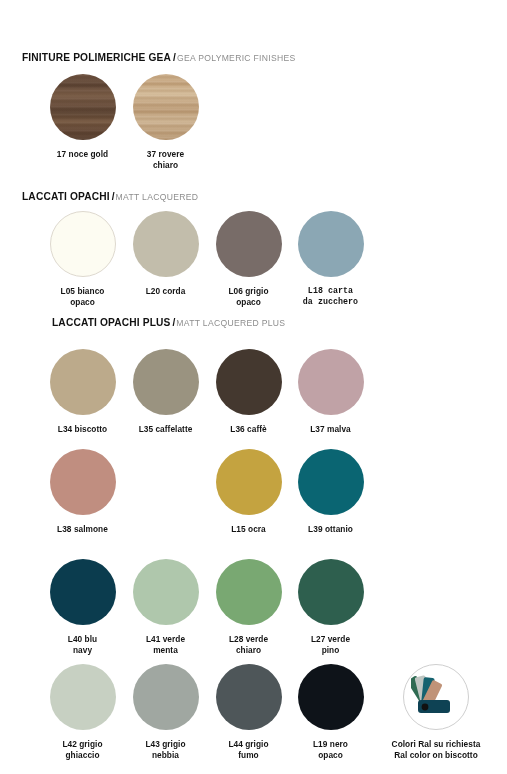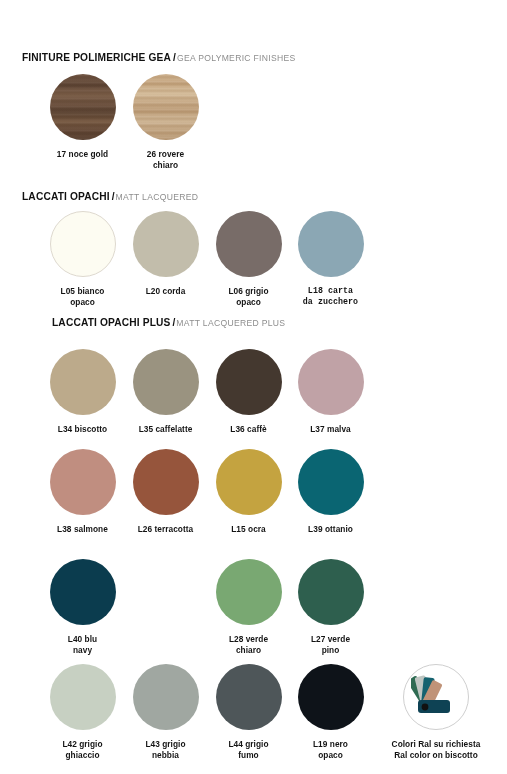--- a/index.html
+++ b/index.html
@@ -120,21 +120,21 @@
     <span class="it">FINITURE POLIMERICHE GEA</span><span class="slash">/</span><span class="en">GEA POLYMERIC FINISHES</span>
   </div>
 
   <div class="row" style="top:66px; height:95px;">
     <div class="cell" style="left:41px;">
       <div class="swatch wood-noce"></div>
       <div class="caption">17 noce gold</div>
     </div>
     <div class="cell" style="left:124px;">
       <div class="swatch wood-rovere"></div>
-      <div class="caption">26 rovere
+      <div class="caption">37 rovere
 chiaro</div>
     </div>
   </div>
 
   <div class="section-head" style="top:179px;">
     <span class="it">LACCATI OPACHI</span><span class="slash">/</span><span class="en">MATT LACQUERED</span>
   </div>
 
   <div class="row" style="top:203px; height:95px;">
     <div class="cell" style="left:41px;">
@@ -179,39 +179,40 @@
       <div class="swatch" style="background:#C0A2A6;"></div>
       <div class="caption">L37 malva</div>
     </div>
   </div>
 
   <div class="row" style="top:441px; height:95px;">
     <div class="cell" style="left:41px;">
       <div class="swatch" style="background:#C08E80;"></div>
       <div class="caption">L38 salmone</div>
     </div>
-    <div class="cell" style="left:124px;">
-      <div class="swatch" style="background:#96553C;"></div>
-      <div class="caption">L26 terracotta</div>
-    </div>
     <div class="cell" style="left:207px;">
       <div class="swatch" style="background:#C4A340;"></div>
       <div class="caption">L15 ocra</div>
     </div>
     <div class="cell" style="left:289px;">
       <div class="swatch" style="background:#0A6572;"></div>
       <div class="caption">L39 ottanio</div>
     </div>
   </div>
 
   <div class="row" style="top:551px; height:100px;">
     <div class="cell" style="left:41px;">
       <div class="swatch" style="background:#0B3C4E;"></div>
       <div class="caption">L40 blu
 navy</div>
+    </div>
+    <div class="cell" style="left:124px;">
+      <div class="swatch" style="background:#AFC7AC;"></div>
+      <div class="caption">L41 verde
+menta</div>
     </div>
     <div class="cell" style="left:207px;">
       <div class="swatch" style="background:#79A872;"></div>
       <div class="caption">L28 verde
 chiaro</div>
     </div>
     <div class="cell" style="left:289px;">
       <div class="swatch" style="background:#2E5F4E;"></div>
       <div class="caption">L27 verde
 pino</div>

